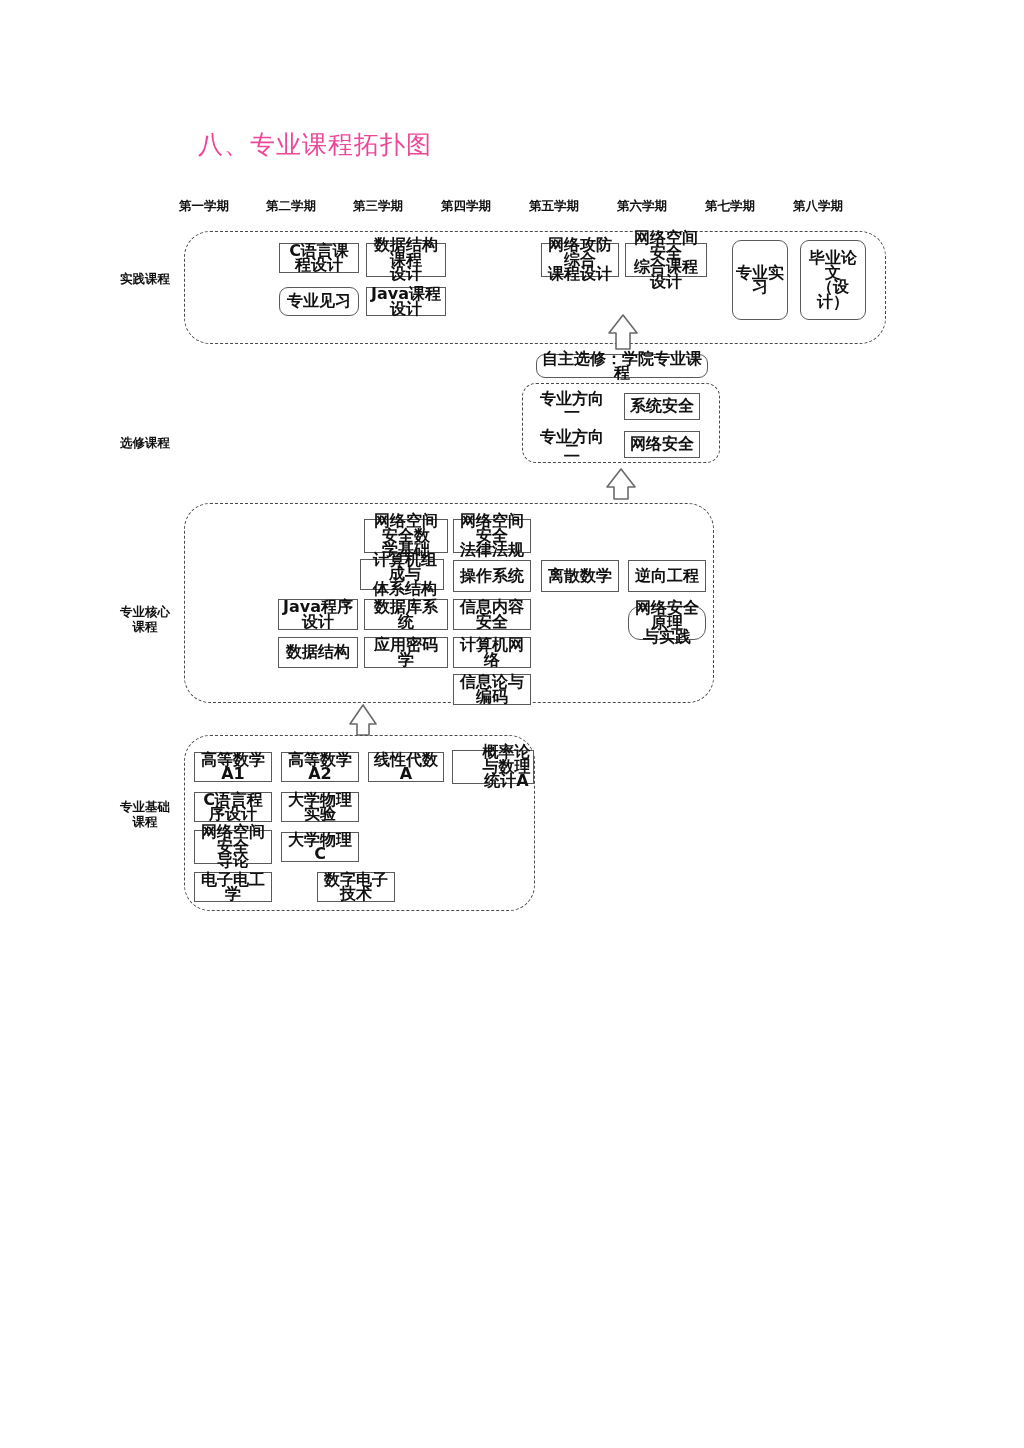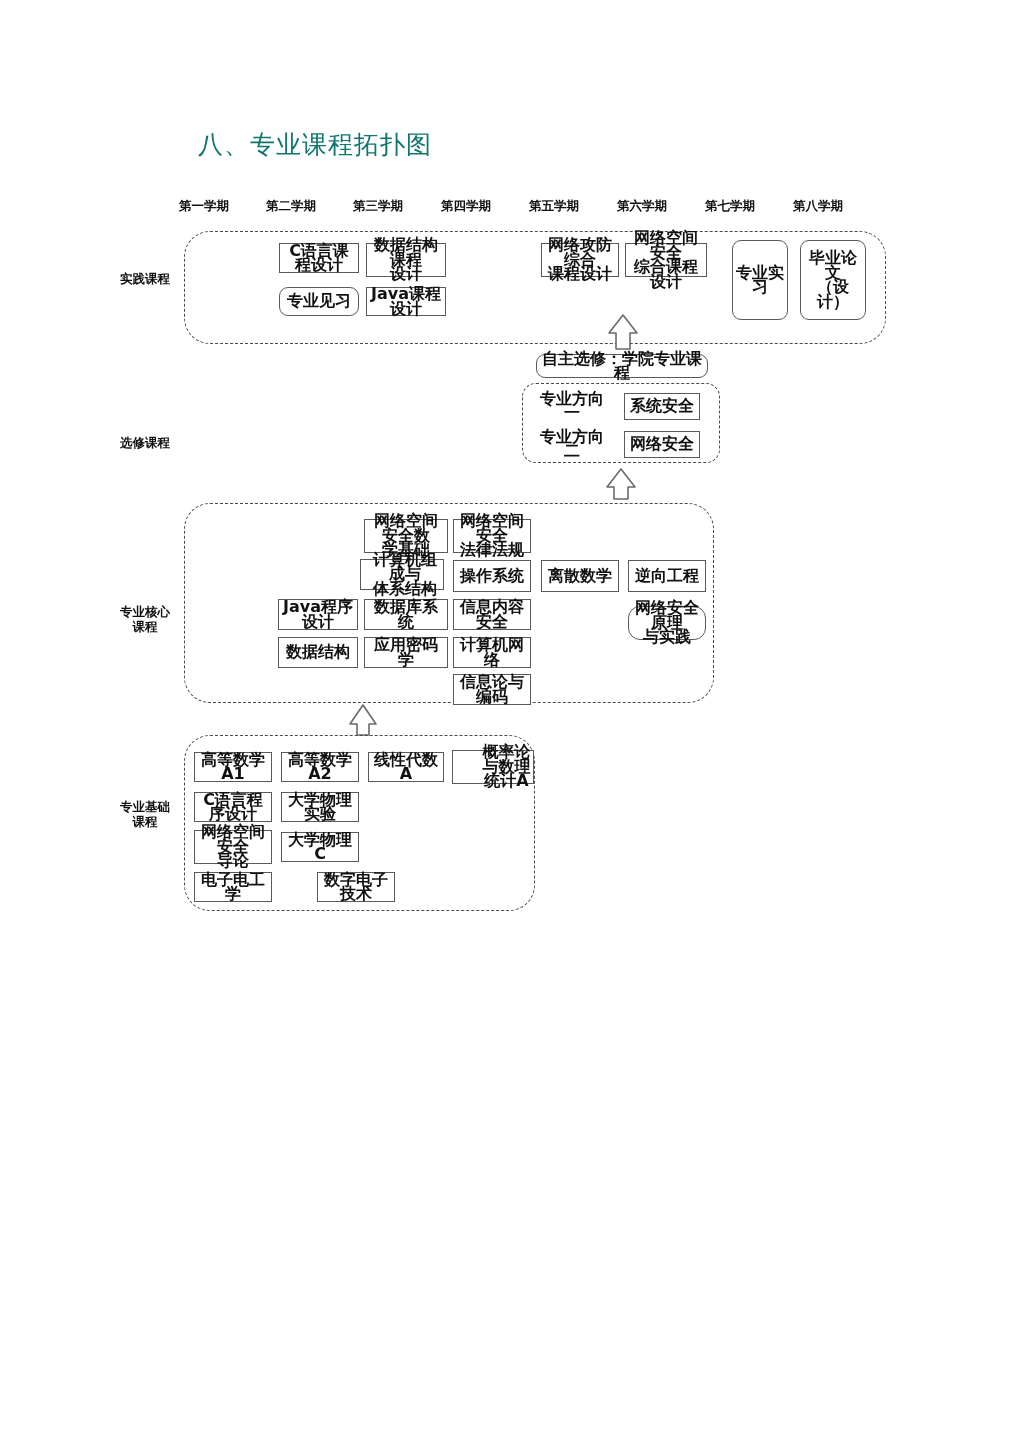--- a/index.html
+++ b/index.html
@@ -12,21 +12,21 @@
     overflow:hidden;
   }
   #canvas{position:absolute;left:0;top:0;width:1024px;height:1448px;}
 
   .page-title{
     position:absolute;
     left:198px;top:128px;
     font-size:25px;
     font-weight:400;
     letter-spacing:1px;
-    color:#0f766e;
+    color:#ec4899;
     white-space:nowrap;
   }
 
   
   .sem-head{
     position:absolute;
     top:198px;
     width:86px;
     text-align:center;
     font-size:12.5px;

